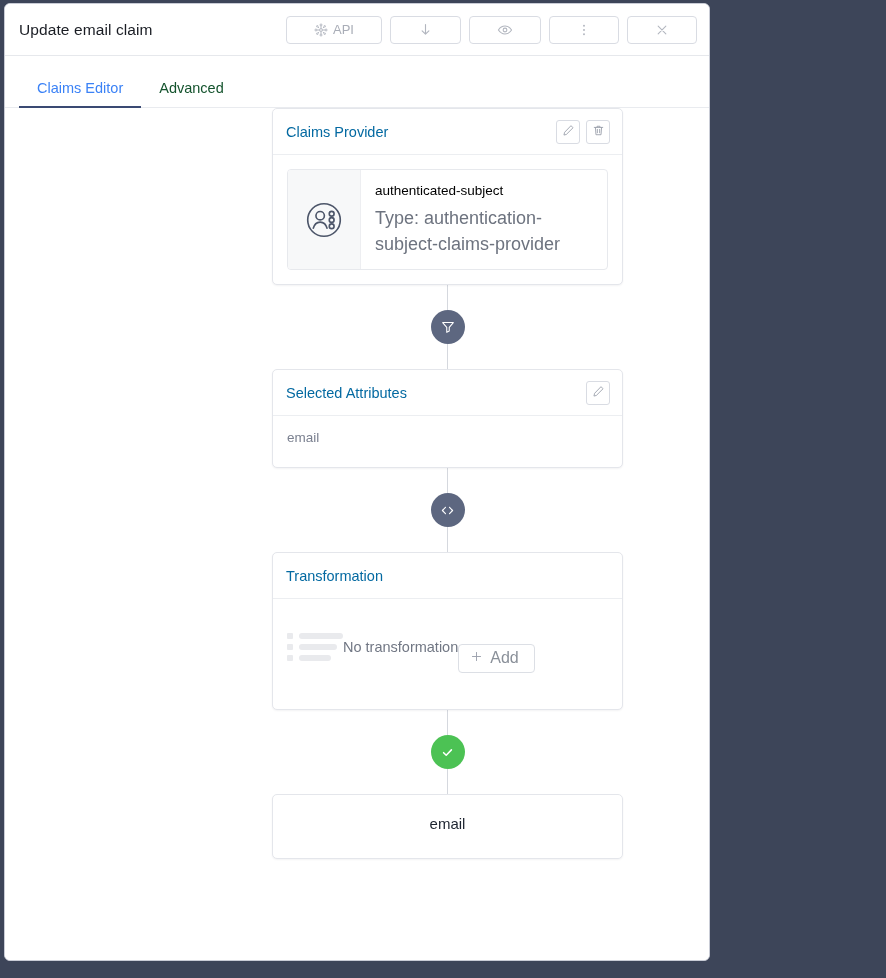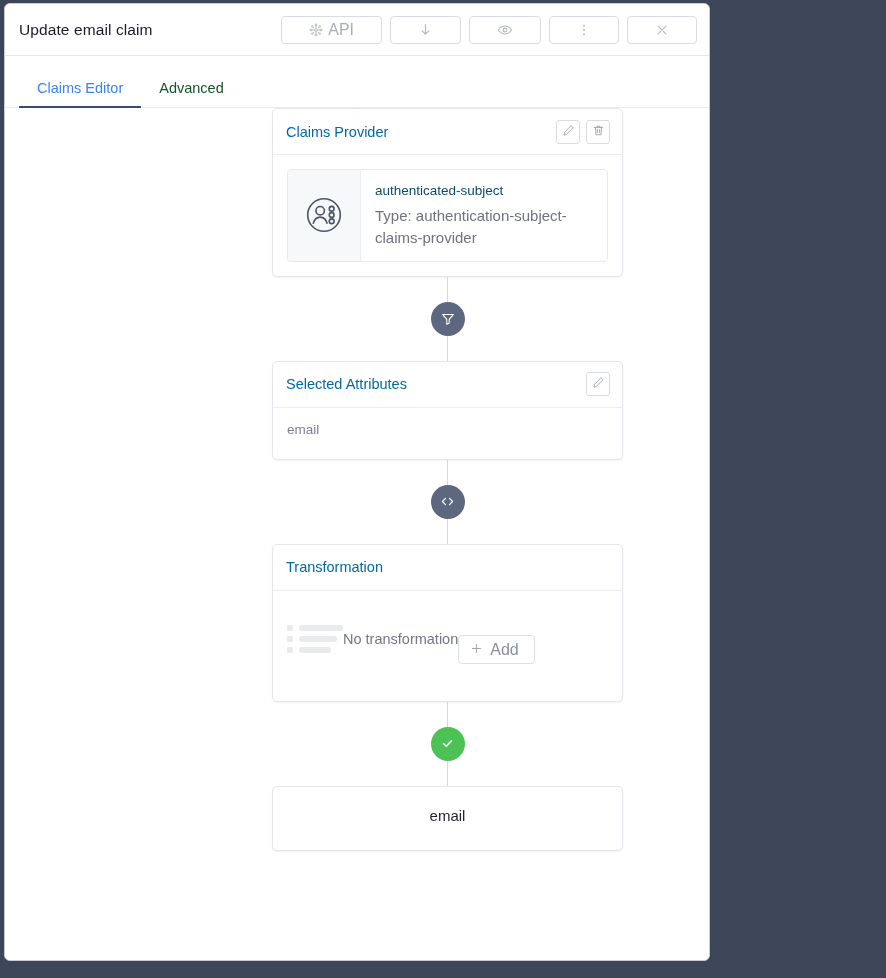--- a/index.html
+++ b/index.html
@@ -56,21 +56,21 @@
     min-width: 36px;
     border: 1px solid #d9dce3;
     border-radius: 4px;
     background: #fff;
     display: flex;
     align-items: center;
     justify-content: center;
     gap: 5px;
     padding: 0 27px;
     color: #a9adb7;
-    font-size: 16px;
+    font-size: 13px;
     cursor: pointer;
   }
   .tb-btn.api { min-width: 64px; }
   .tb-btn svg { display: block; }
 
   
   .tabbar {
     height: 52px;
     min-height: 52px;
     position: relative;
@@ -193,25 +193,25 @@
     display: flex;
     align-items: center;
     justify-content: center;
     color: #4c5569;
   }
   .provider-meta {
     padding: 13px 12px 12px 14px;
   }
   .provider-name {
     font-size: 13.5px;
-    color: #0c4a6e;
+    color: #000000;
     margin-bottom: 7px;
   }
   .provider-type {
-    font-size: 15px;
+    font-size: 18px;
     color: #6d737f;
     line-height: 1.45;
     max-width: 196px;
   }
 
   
   .attr-body { padding: 14px 14px 22px 14px; }
   .attr-value {
     font-size: 13.5px;
     color: #7b8190;

